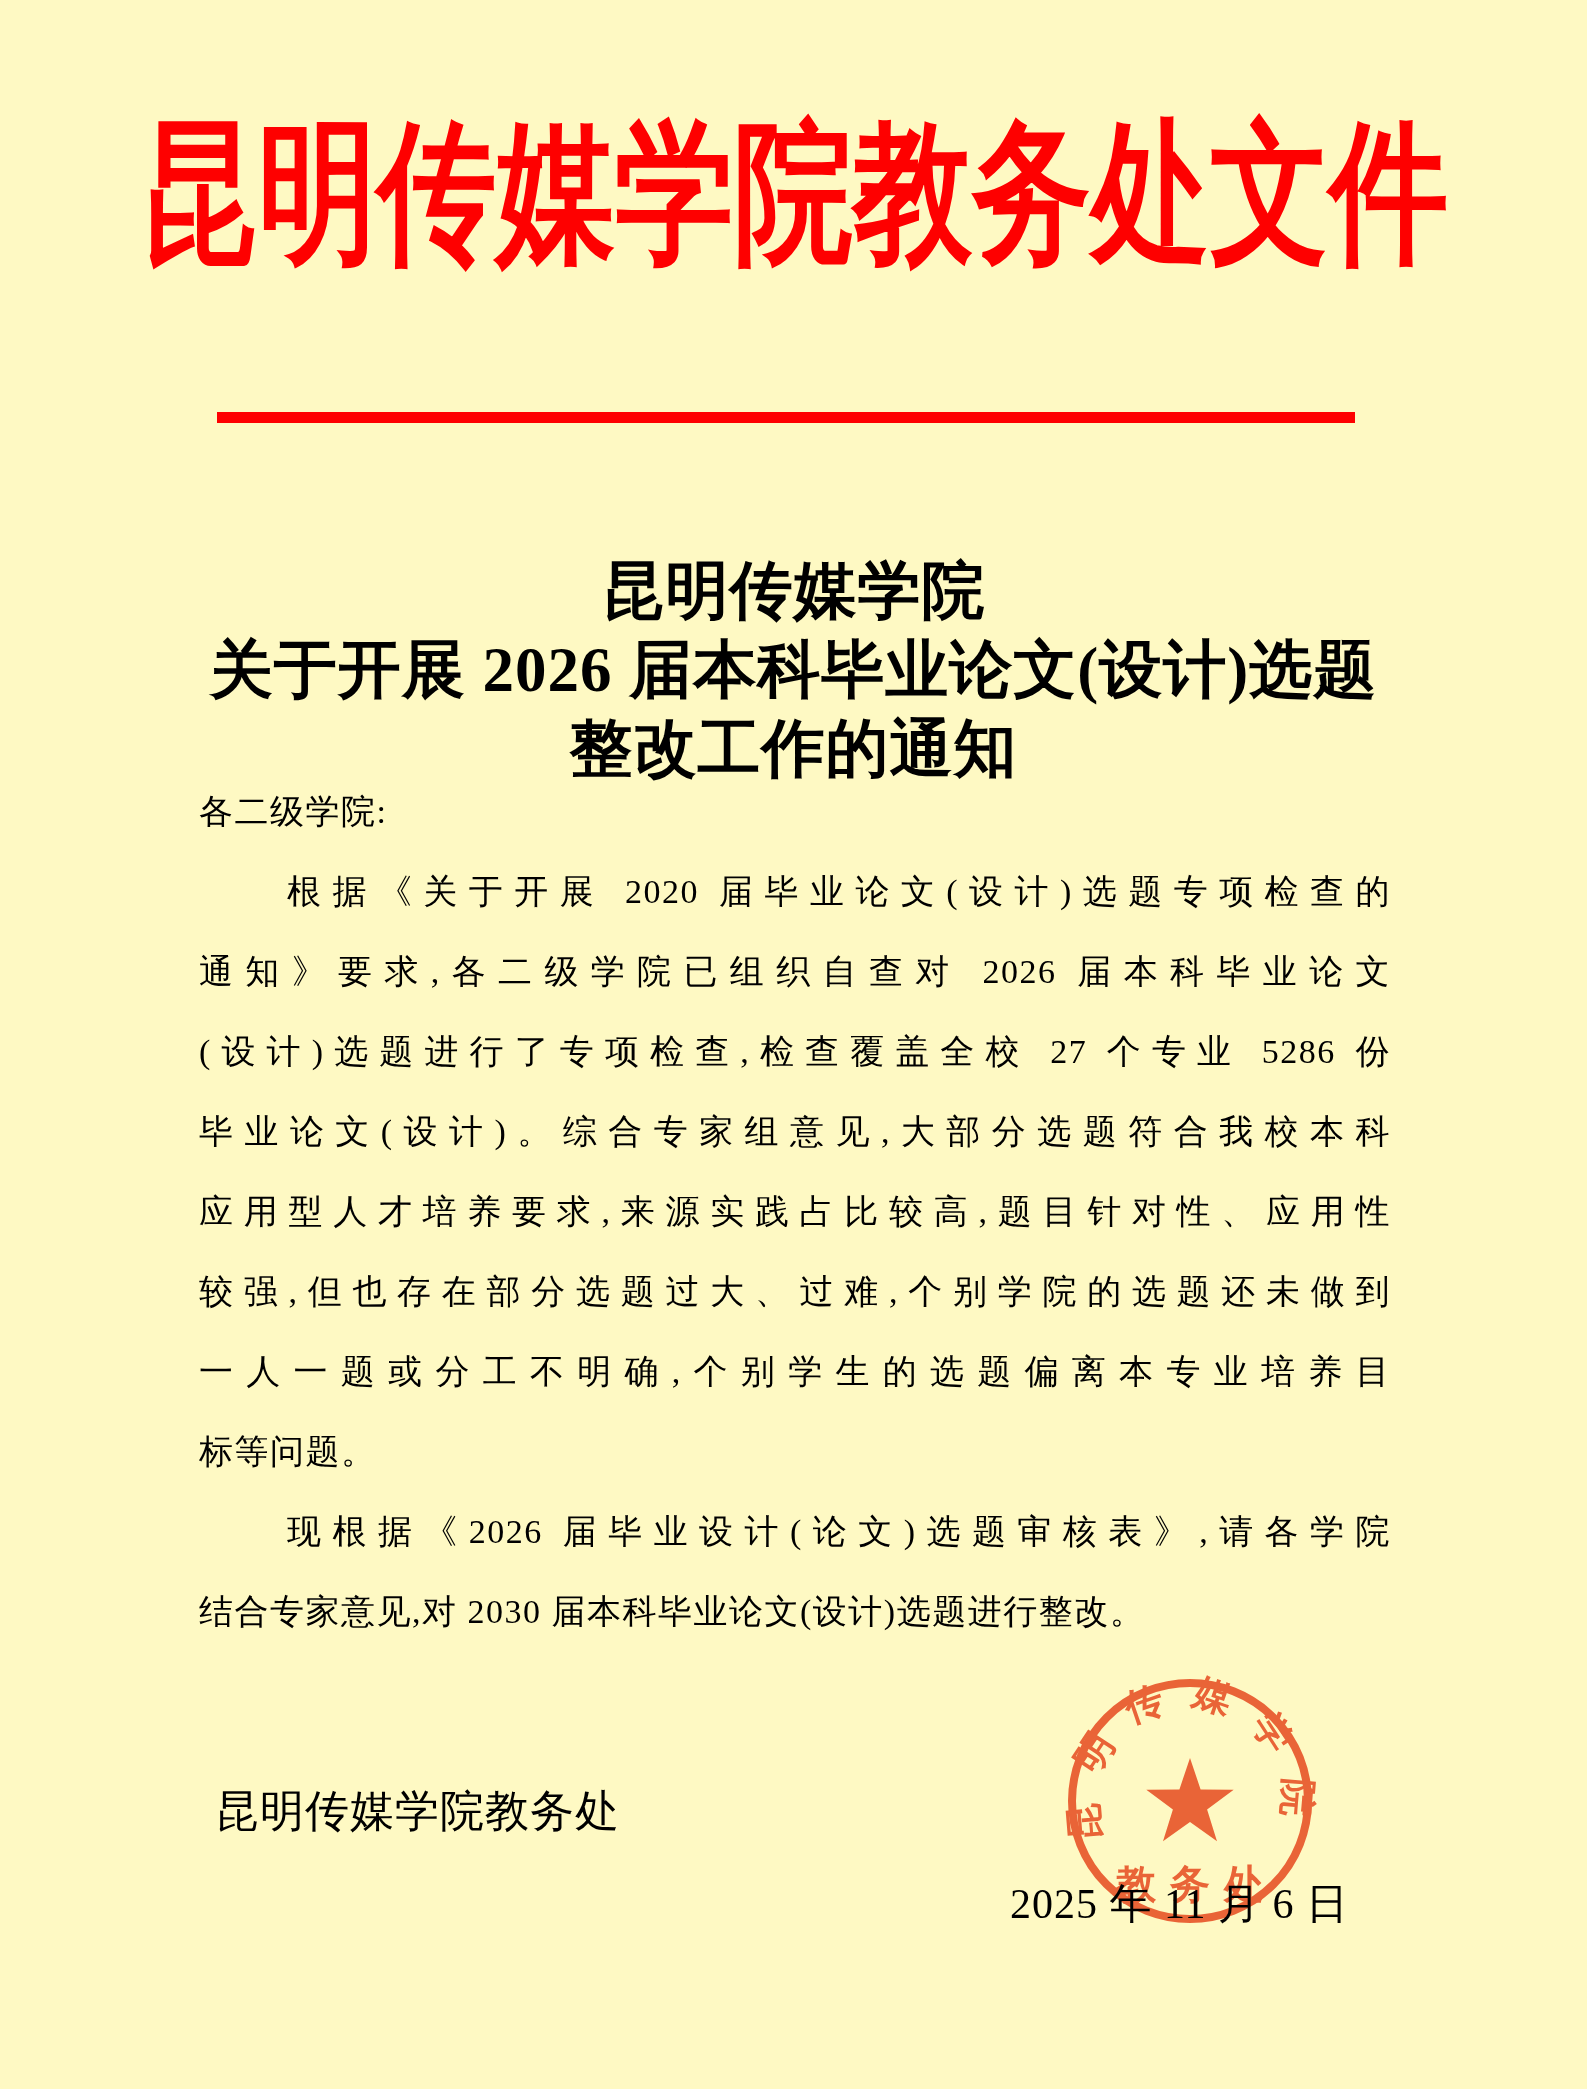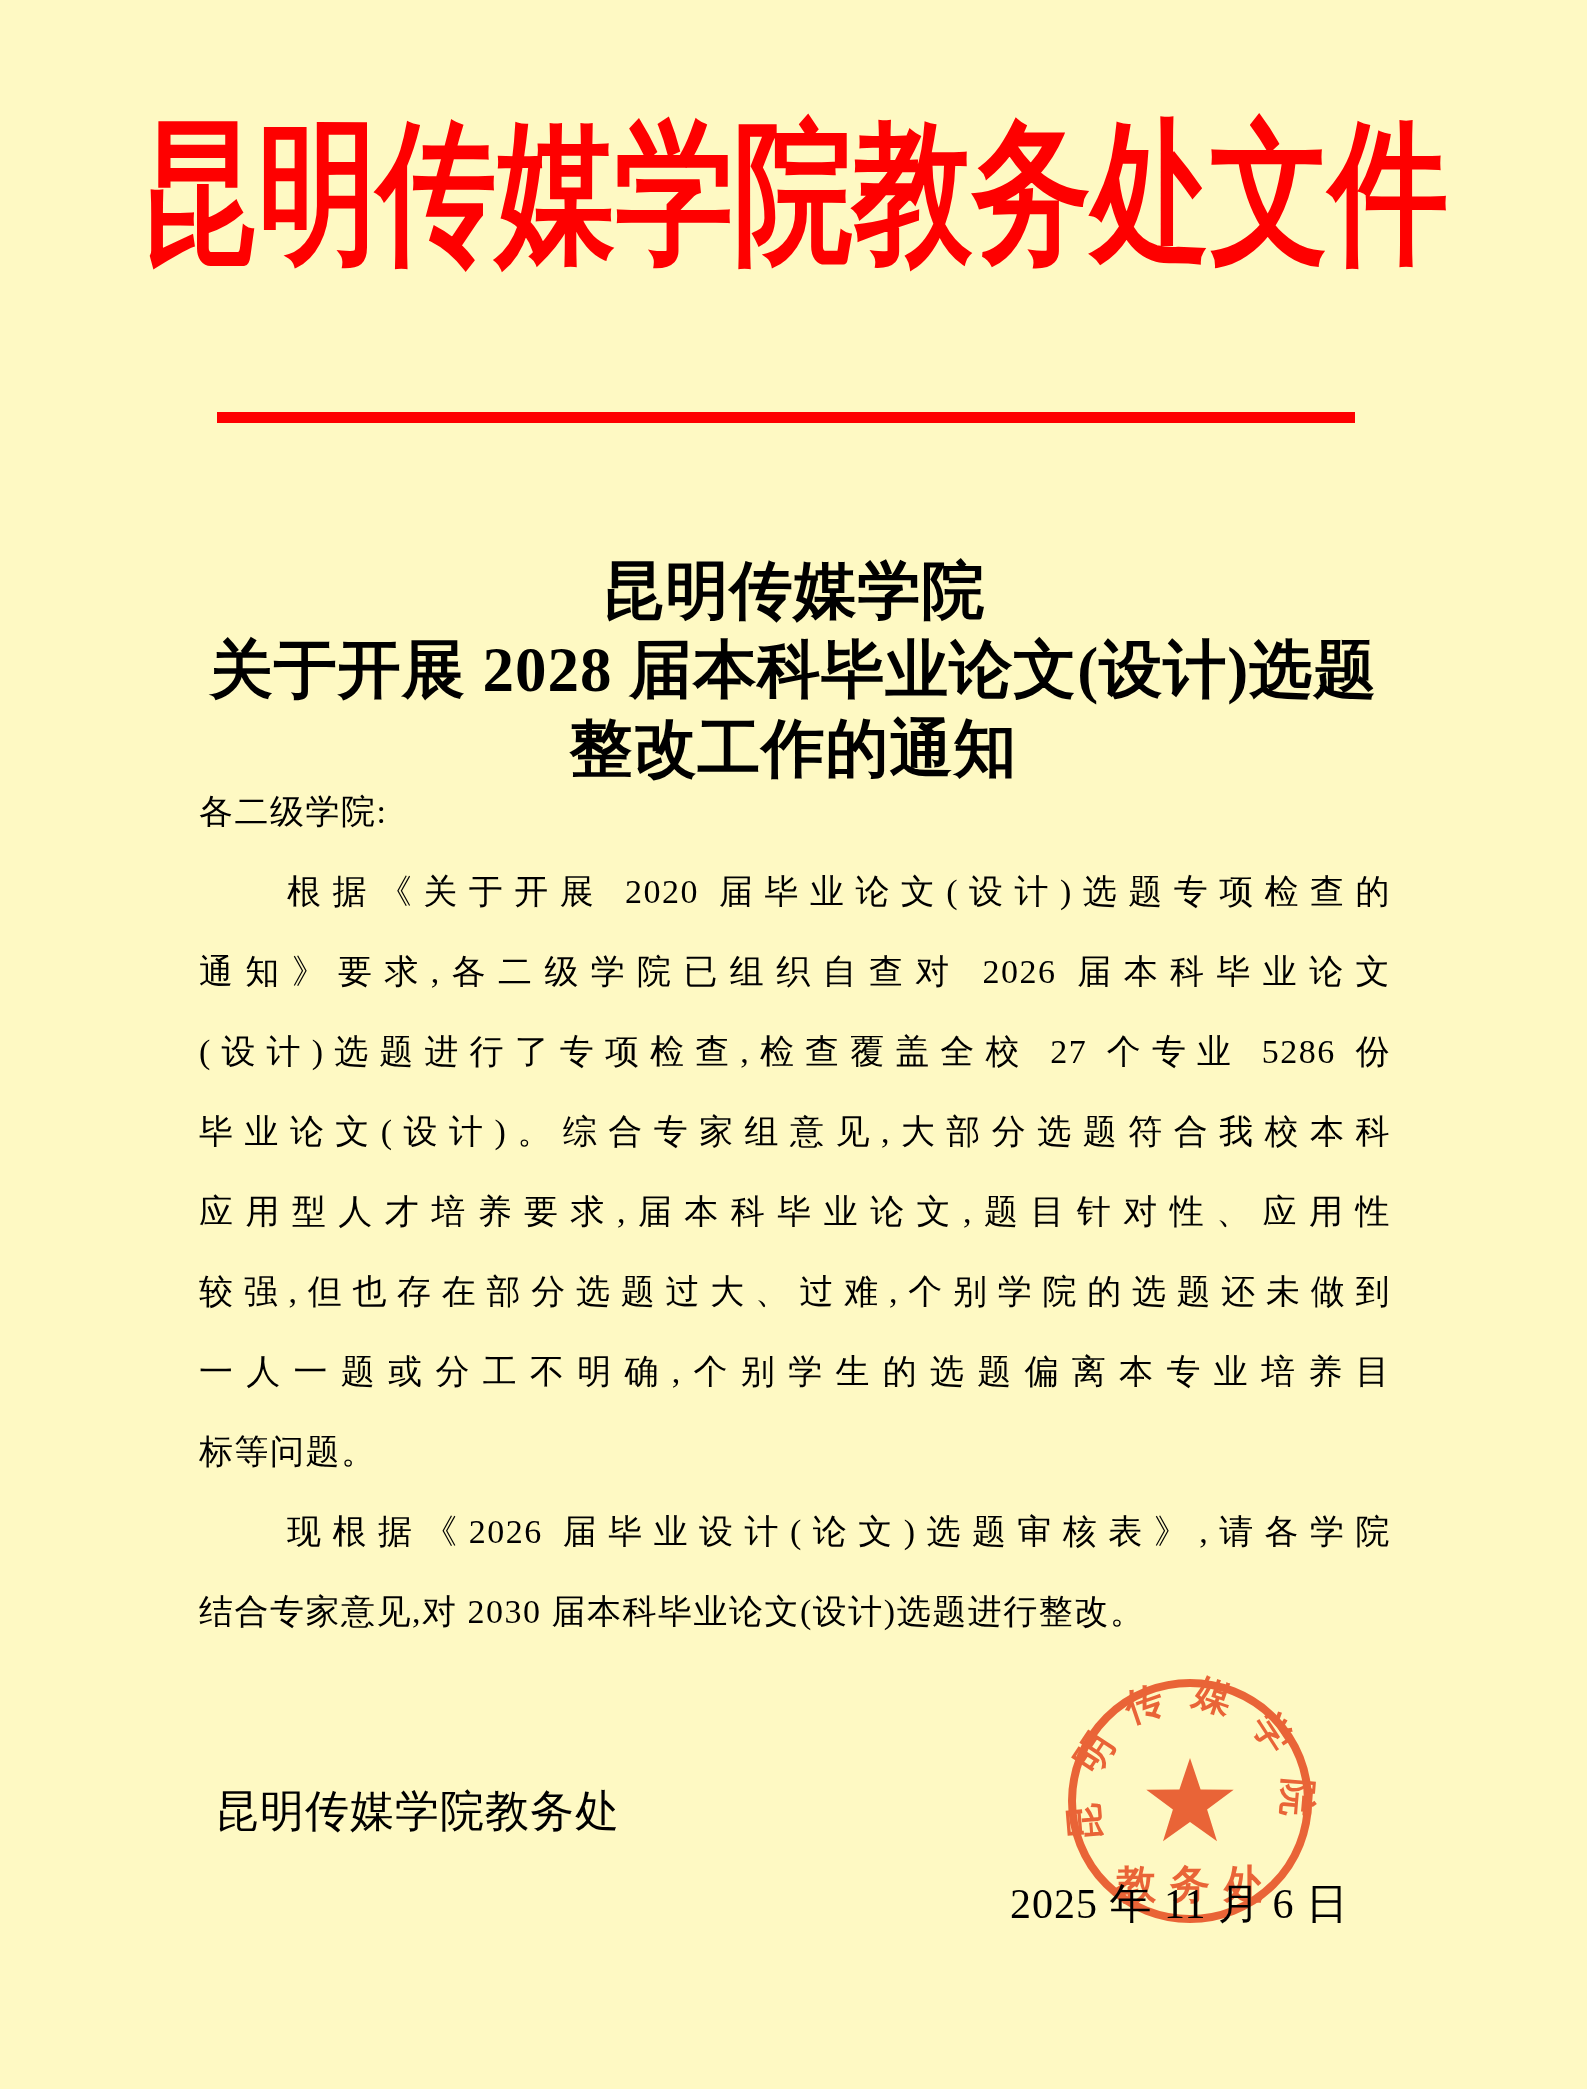--- a/index.html
+++ b/index.html
@@ -56,32 +56,32 @@
 <body>
 
 <div class="page">
 
   <div class="header-title">昆明传媒学院教务处文件</div>
 
   <div class="red-rule"></div>
 
   <div class="doc-title">
     <div>昆明传媒学院</div>
-    <div>关于开展 2028 届本科毕业论文(设计)选题</div>
+    <div>关于开展 2026 届本科毕业论文(设计)选题</div>
     <div>整改工作的通知</div>
   </div>
 
   <div class="body-block">
     <div class="bline">各二级学院:</div>
 
     <div class="bline jline indent">根据《关于开展 2020 届毕业论文(设计)选题专项检查的</div>
     <div class="bline jline">通知》要求,各二级学院已组织自查对 2026 届本科毕业论文</div>
     <div class="bline jline">(设计)选题进行了专项检查,检查覆盖全校 27 个专业 5286 份</div>
     <div class="bline jline">毕业论文(设计)。综合专家组意见,大部分选题符合我校本科</div>
-    <div class="bline jline">应用型人才培养要求,届本科毕业论文,题目针对性、应用性</div>
+    <div class="bline jline">应用型人才培养要求,来源实践占比较高,题目针对性、应用性</div>
     <div class="bline jline">较强,但也存在部分选题过大、过难,个别学院的选题还未做到</div>
     <div class="bline jline">一人一题或分工不明确,个别学生的选题偏离本专业培养目</div>
     <div class="bline">标等问题。</div>
 
     <div class="bline jline indent">现根据《2026 届毕业设计(论文)选题审核表》,请各学院</div>
     <div class="bline">结合专家意见,对 2030 届本科毕业论文(设计)选题进行整改。</div>
   </div>
 
   <div class="signature">昆明传媒学院教务处</div>
   <div class="date">2025 年 11 月 6 日</div>

